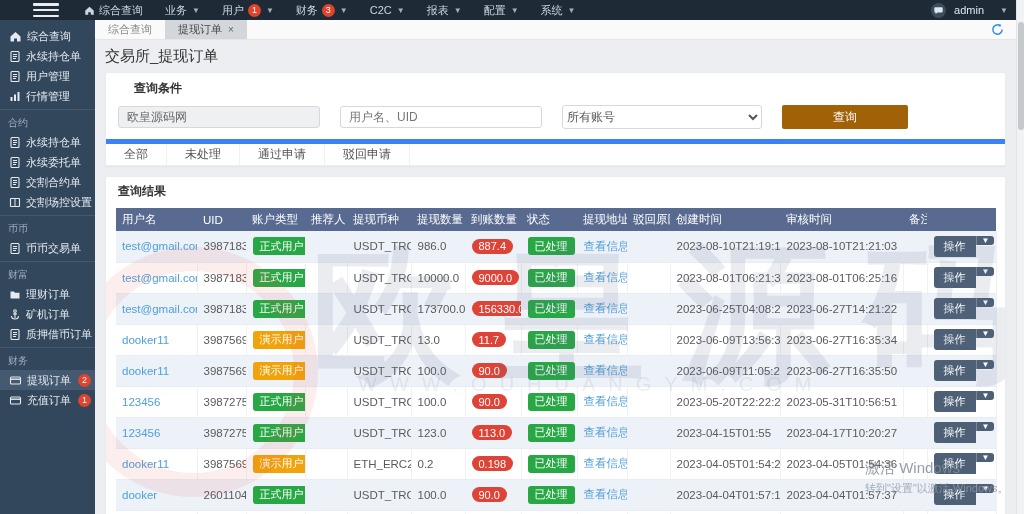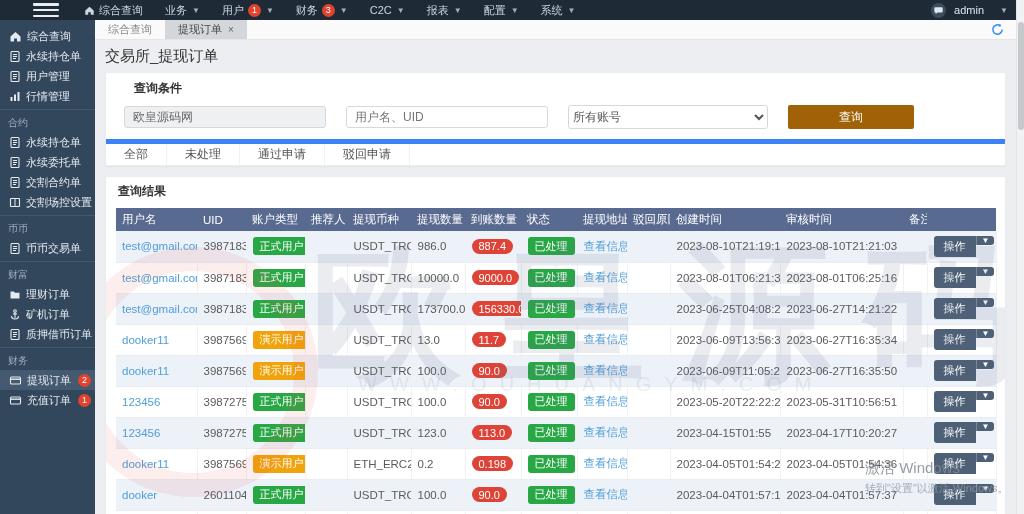--- a/index.html
+++ b/index.html
@@ -44,21 +44,21 @@
   .tab { display:flex; align-items:center; gap:6px; padding:0 13px; cursor:pointer; }
   .tab.active { background:#d3d7db; color:#444; }
   .tab .close { font-size:10px; color:#666; cursor:pointer; }
   .refresh { position:absolute; right:12px; top:3px; cursor:pointer; }
   .page-title { font-size:15px; color:#333; margin:7px 10px 6px; }
   .panel { background:#fff; margin:0 10px; border:1px solid #e9ecf0; border-radius:2px;
     box-shadow:0 1px 2px rgba(0,0,0,0.04); }
   
   .panel-query { padding:7px 0 0; }
   .panel-head { font-size:12px; font-weight:bold; color:#333; padding:0 28px; margin-bottom:8px; }
-  .query-row { display:flex; align-items:center; gap:20px; padding:0 18px; }
+  .query-row { display:flex; align-items:center; gap:20px; padding:0 12px; }
   .q-input { width:202px; height:22px; border:1px solid #d5d9de; border-radius:3px;
     padding:0 8px; font-size:12px; color:#555; font-family:inherit; outline:none; }
   .q-input.readonly { background:#eef0f1; color:#666; }
   .q-select { width:200px; height:24px; border:1px solid #d5d9de; border-radius:3px;
     font-size:12px; color:#555; font-family:inherit; background:#fff; outline:none; }
   .q-btn { width:126px; height:24px; background:#a16207; color:#fff; border:none;
     border-radius:2px; font-size:12px; font-family:inherit; cursor:pointer; }
   .filter-tabs { display:flex; margin-top:10px; height:26px; align-items:center;
     font-size:12px; color:#555; border-top:5px solid #3b82f6; }
   .filter-tab { padding:0 18px; height:100%; display:flex; align-items:center;

